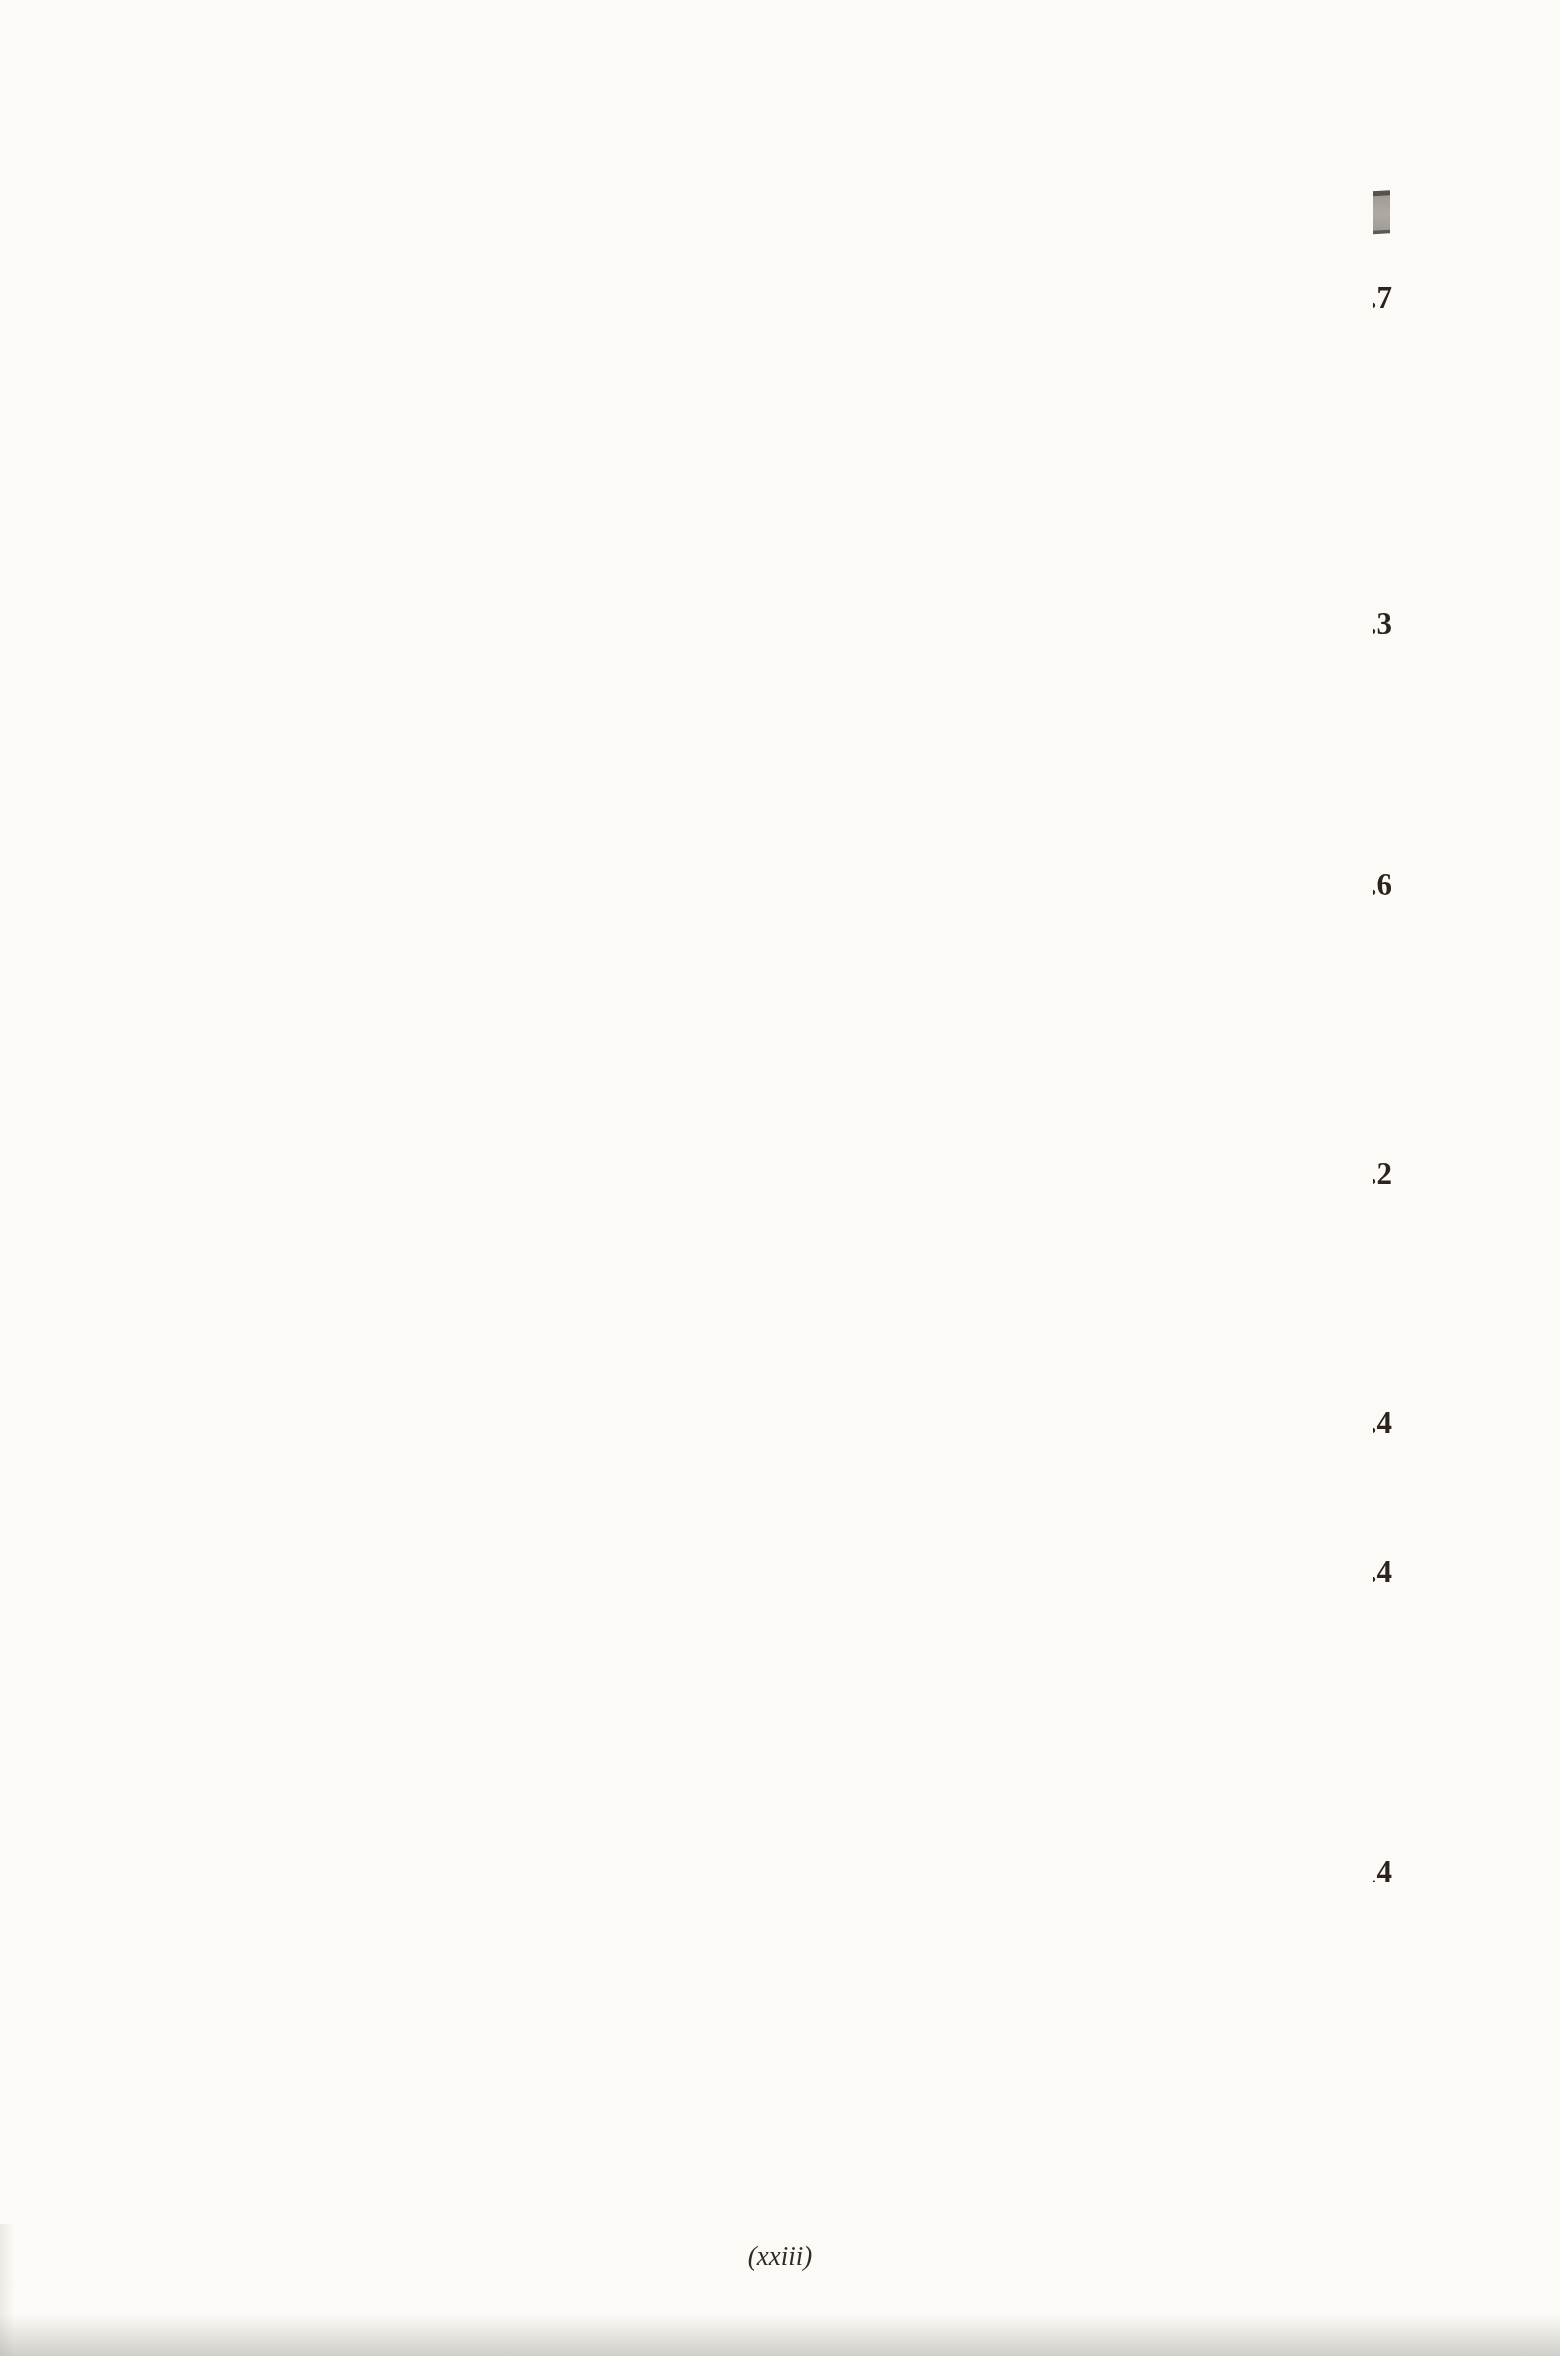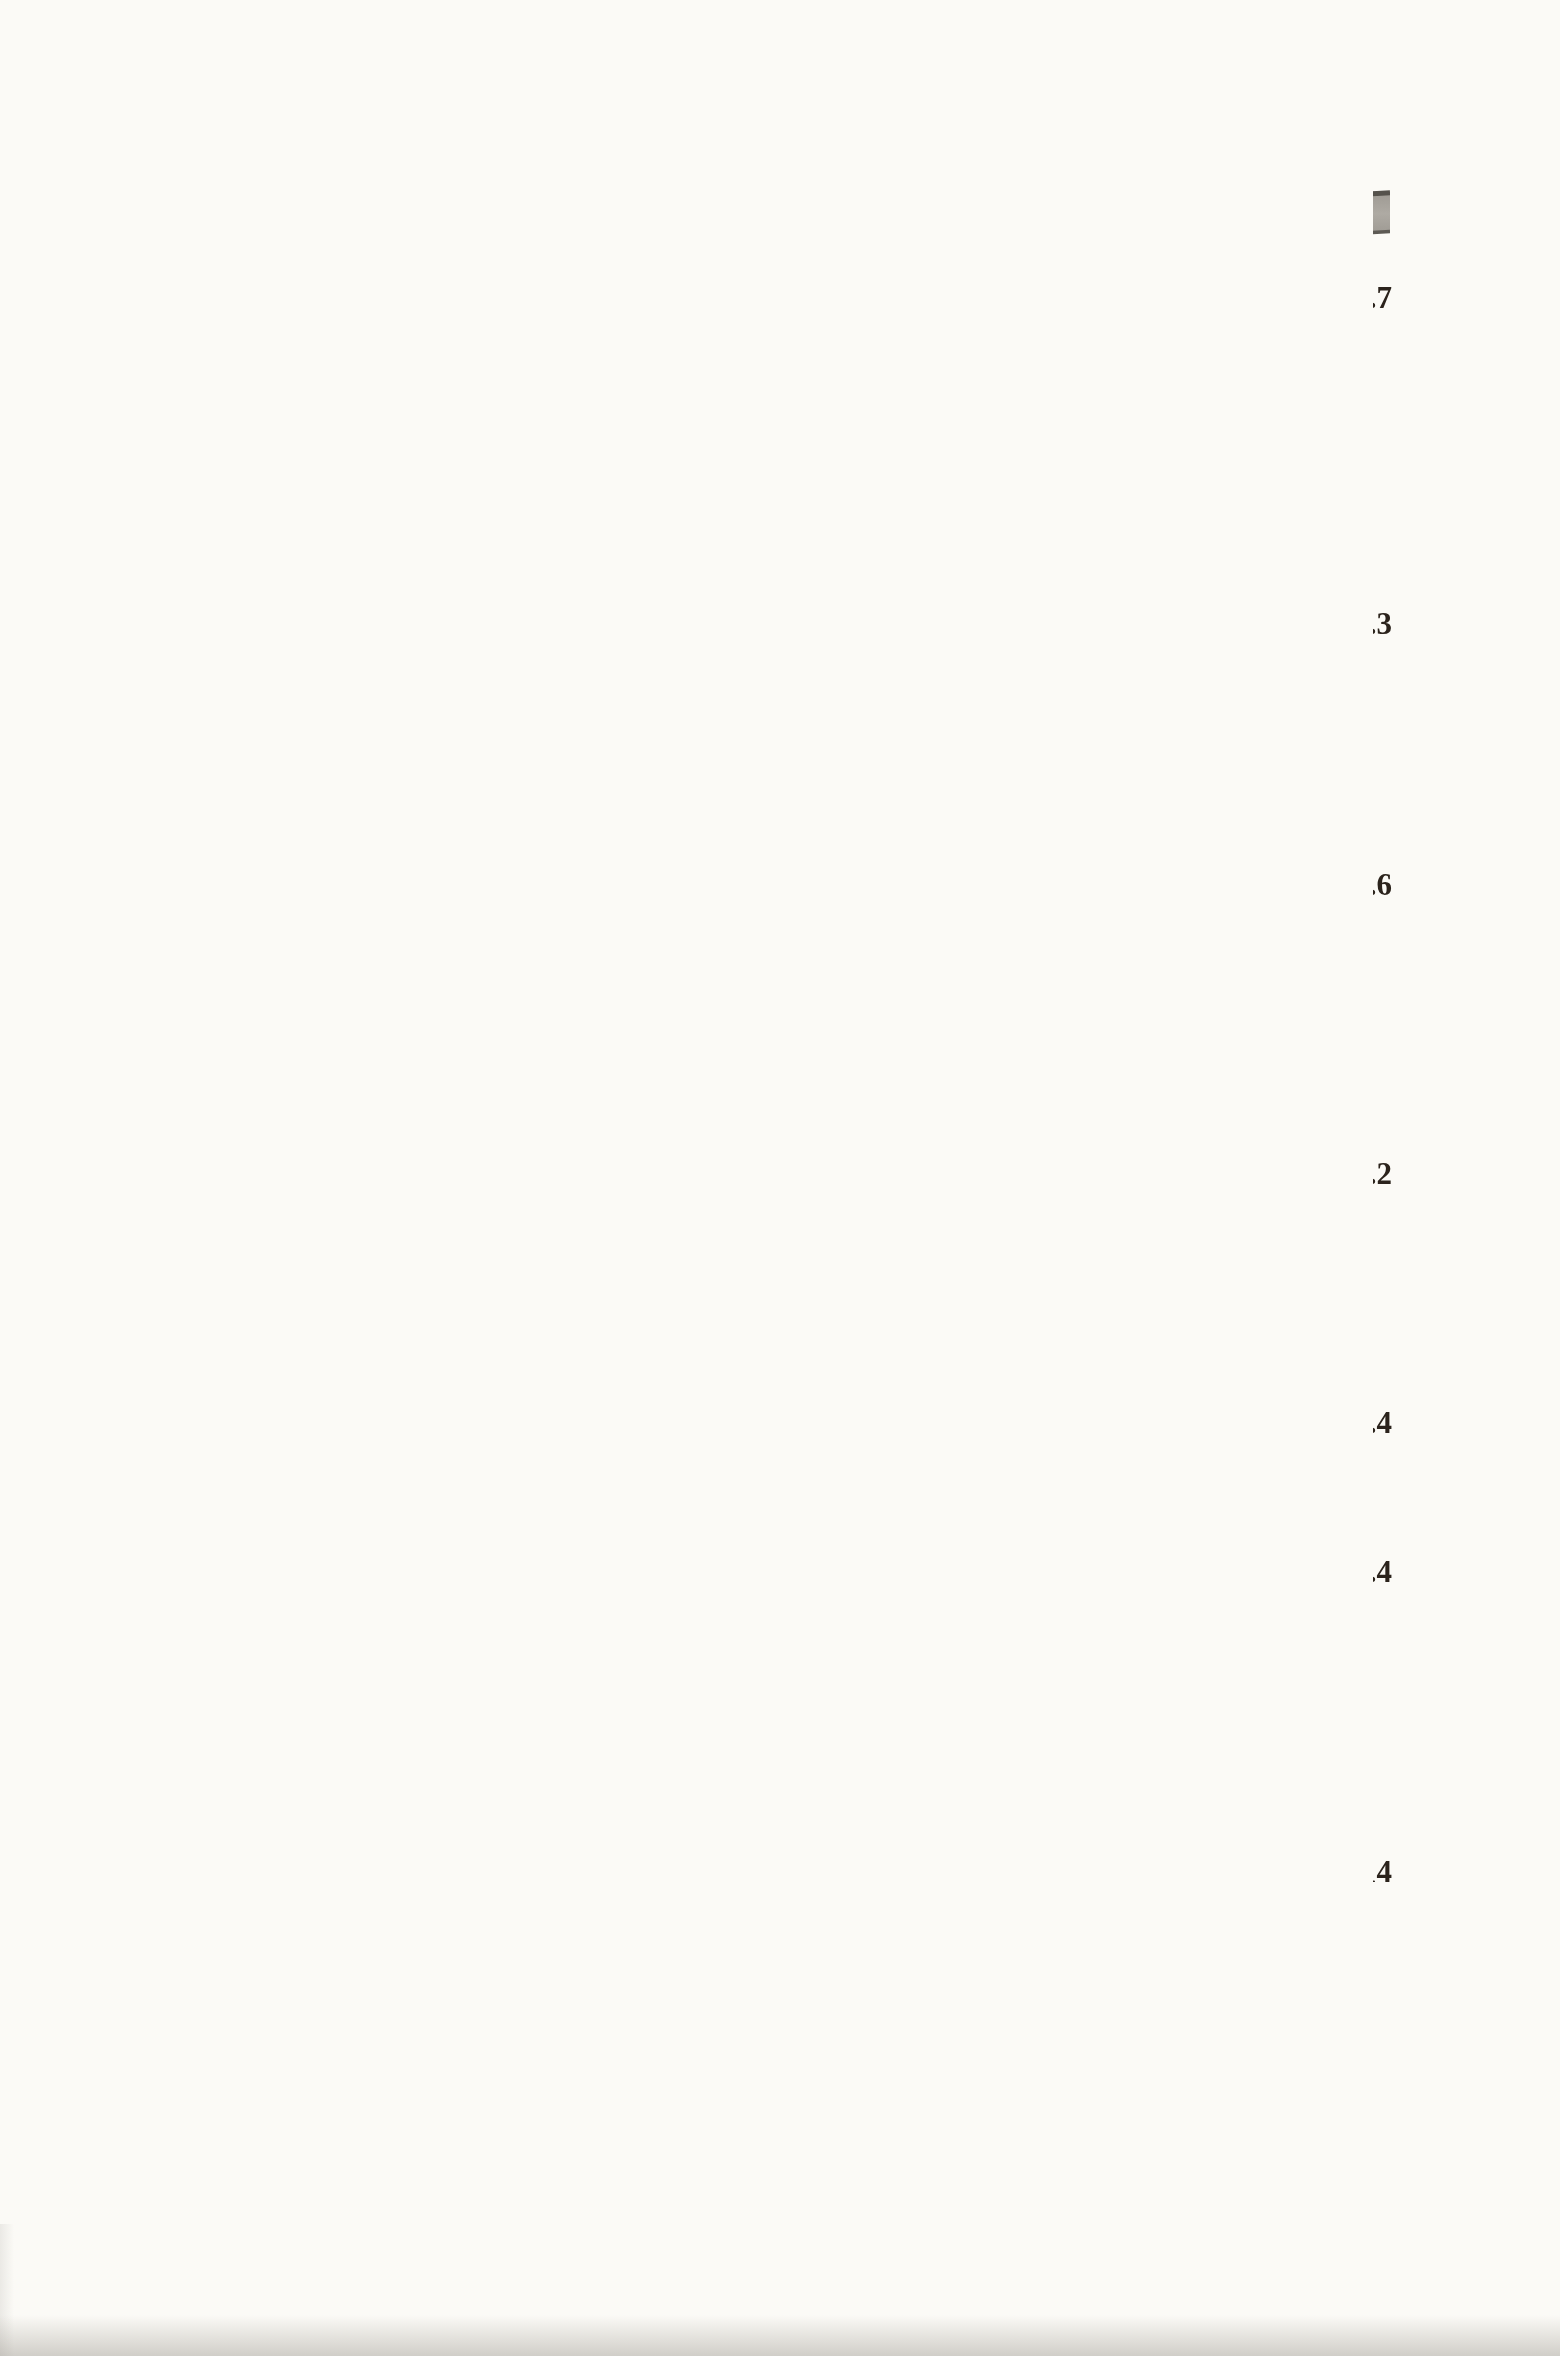--- a/index.html
+++ b/index.html
@@ -249,16 +249,17 @@
   </div>
   <div class="exp" style="top:2122px">
     <span class="label">EXPERIMENT 8:</span>
     <div class="desc">
       <div>To determine the resolving power of a</div>
       <div>plane transmission grating.</div>
     </div>
     <span class="page">7.7</span>
   </div>
 
+  <div class="footer" style="top:2241px">(xxiii)</div>
 
   <div class="band-bottom"></div>
 </div>
 
 
 </body></html>

